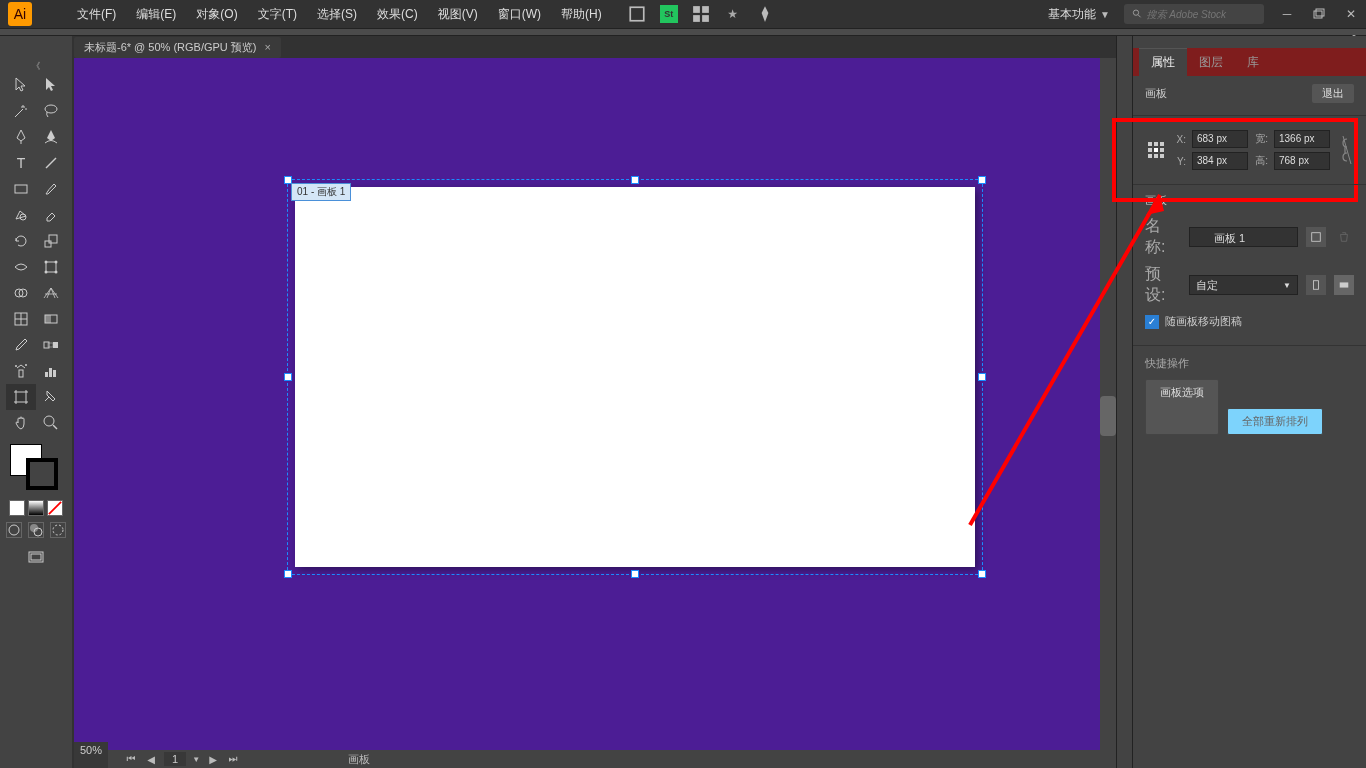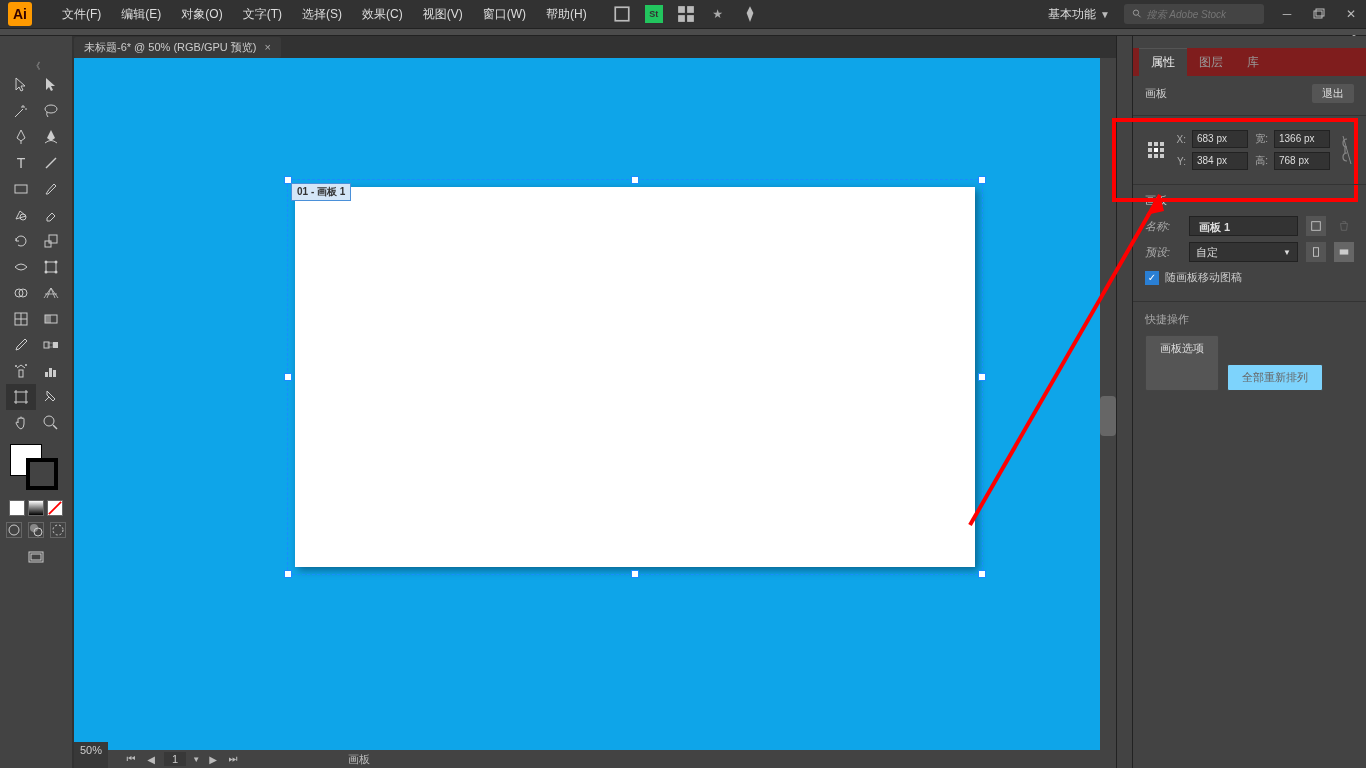--- a/index.html
+++ b/index.html
@@ -1,20 +1,20 @@
 <!DOCTYPE html>
 <html><head>
 <meta charset="utf-8">
 <style>
 * { box-sizing: border-box; margin: 0; padding: 0; font-family: "Microsoft YaHei", sans-serif; }
 body { width: 1366px; height: 768px; background: #323232; overflow: hidden; position: relative; color: #ccc; font-size: 12px; }
 
 
 .menubar { position: absolute; top: 0; left: 0; right: 0; height: 28px; background: #323232; display: flex; align-items: center; padding: 0 8px; }
-.app-icon { width: 24px; height: 24px; background: #ff9a00; color: #330000; font-weight: bold; font-size: 14px; display: flex; align-items: center; justify-content: center; border-radius: 3px; margin-right: 20px; }
+.app-icon { width: 24px; height: 24px; background: #ff9a00; color: #330000; font-weight: normal; font-size: 14px; display: flex; align-items: center; justify-content: center; border-radius: 3px; margin-right: 35px; }
 .menu-item { color: #ddd; font-size: 12px; padding: 0 10px; cursor: default; }
 .menu-icons { margin-left: 16px; display: flex; gap: 14px; align-items: center; }
 .menu-icon-box { width: 18px; height: 18px; display: flex; align-items: center; justify-content: center; color: #bbb; }
 .workspace-switcher { margin-left: auto; display: flex; align-items: center; gap: 4px; }
 .ws-label { font-size: 12px; color: #ddd; }
 .ws-caret { font-size: 10px; color: #bbb; }
 .search-box { display: flex; align-items: center; background: #444; padding: 2px 8px; border-radius: 3px; margin-left: 14px; width: 140px; height: 20px; }
 .search-box input { background: none; border: none; color: #888; font-size: 10px; width: 100%; outline: none; font-style: italic; }
 .search-box .mag { width: 12px; height: 12px; margin-right: 4px; color: #999; }
 .window-controls { display: flex; gap: 18px; margin-left: 16px; }
@@ -40,21 +40,21 @@
 .tool-swatches { margin-top: 8px; position: relative; width: 56px; height: 44px; }
 .swatch-fill { position: absolute; top: 0; left: 2px; width: 32px; height: 32px; background: #fff; border: 1px solid #000; }
 .swatch-stroke { position: absolute; top: 14px; left: 18px; width: 32px; height: 32px; background: #434343; border: 4px solid #000; }
 .mini-swatches { display: flex; gap: 3px; margin-top: 12px; }
 .mini-swatch { width: 16px; height: 16px; border: 1px solid #666; }
 .draw-modes { display: flex; gap: 6px; margin-top: 6px; }
 .draw-mode { width: 16px; height: 16px; border: 1px solid #666; display: flex; align-items: center; justify-content: center; }
 .screen-mode { margin-top: 8px; width: 30px; height: 24px; display: flex; align-items: center; justify-content: center; }
 
 
-.canvas-area { position: absolute; top: 58px; left: 74px; right: 250px; bottom: 18px; background: #0ea5e9; overflow: hidden; font-weight: bold; }
+.canvas-area { position: absolute; top: 58px; left: 74px; right: 250px; bottom: 18px; background: #4c1d95; overflow: hidden; }
 .artboard { position: absolute; left: 221px; top: 129px; width: 680px; height: 380px; background: #fff; box-shadow: 3px 3px 8px rgba(0,0,0,0.4); }
 .artboard-label { position: absolute; left: 217px; top: 125px; background: #d4e6f7; border: 1px solid #4a90d9; padding: 1px 5px; font-size: 10px; color: #333; z-index: 2; }
 .selection-box { position: absolute; left: 213px; top: 121px; width: 696px; height: 396px; border: 1px dashed #1a8cff; pointer-events: none; }
 .sel-handle { position: absolute; width: 8px; height: 8px; background: #fff; border: 1px solid #1a8cff; }
 .sel-handle.tl { top: -4px; left: -4px; }
 .sel-handle.tm { top: -4px; left: calc(50% - 4px); }
 .sel-handle.tr { top: -4px; right: -4px; }
 .sel-handle.ml { top: calc(50% - 4px); left: -4px; }
 .sel-handle.mr { top: calc(50% - 4px); right: -4px; }
 .sel-handle.bl { bottom: -4px; left: -4px; }
@@ -85,22 +85,22 @@
 .panel-section-title { font-size: 11px; color: #ccc; }
 .exit-btn { background: #555; padding: 2px 10px; font-size: 11px; color: #ddd; border-radius: 2px; cursor: pointer; }
 .transform-grid { display: flex; align-items: center; gap: 6px; padding: 6px 0; }
 .ref-point { width: 24px; height: 24px; display: flex; align-items: center; justify-content: center; }
 .ref-point svg { width: 20px; height: 20px; }
 .xywh-grid { display: grid; grid-template-columns: 14px 56px 14px 56px; gap: 4px 6px; align-items: center; font-size: 10px; }
 .xywh-grid .lbl { color: #aaa; text-align: right; }
 .num-input { background: #333; border: 1px solid #222; padding: 2px 4px; font-size: 10px; color: #ddd; height: 18px; }
 .link-icon { width: 16px; height: 38px; display: flex; align-items: center; justify-content: center; margin-left: 4px; }
 .form-row { display: flex; align-items: center; gap: 8px; margin: 6px 0; }
-.form-row .lbl { width: 36px; font-size: 11px; color: #aaa; font-style: italic; }
-.text-input { background: #333; border: 1px solid #222; padding: 3px 9px; font-size: 11px; color: #ddd; flex: 1; height: 20px; font-weight: bold; }
+.form-row .lbl { width: 36px; font-size: 16px; color: #aaa; }
+.text-input { background: #333; border: 1px solid #222; padding: 3px 24px; font-size: 11px; color: #ddd; flex: 1; height: 20px; }
 .select-input { background: #333; border: 1px solid #222; padding: 3px 6px; font-size: 11px; color: #ddd; flex: 1; height: 20px; display: flex; justify-content: space-between; align-items: center; }
 .icon-btn-sm { width: 20px; height: 20px; background: #555; display: flex; align-items: center; justify-content: center; color: #ccc; }
 .checkbox-row { display: flex; align-items: center; gap: 6px; margin: 8px 0; font-size: 11px; }
 .checkbox { width: 14px; height: 14px; background: #2a7fd4; display: flex; align-items: center; justify-content: center; color: #fff; font-size: 10px; }
 .quick-actions { padding: 10px 12px; }
 .qa-title { font-size: 11px; color: #aaa; margin-bottom: 8px; }
 .qa-buttons { display: flex; gap: 8px; }
 .qa-btn { background: #555; padding: 5px 14px; font-size: 11px; color: #ddd; border-radius: 2px; cursor: pointer; border: 1px solid #444; }
 .qa-btn.disabled { background: #7dd3fc; color: #666; margin-top: 29px; }
 

